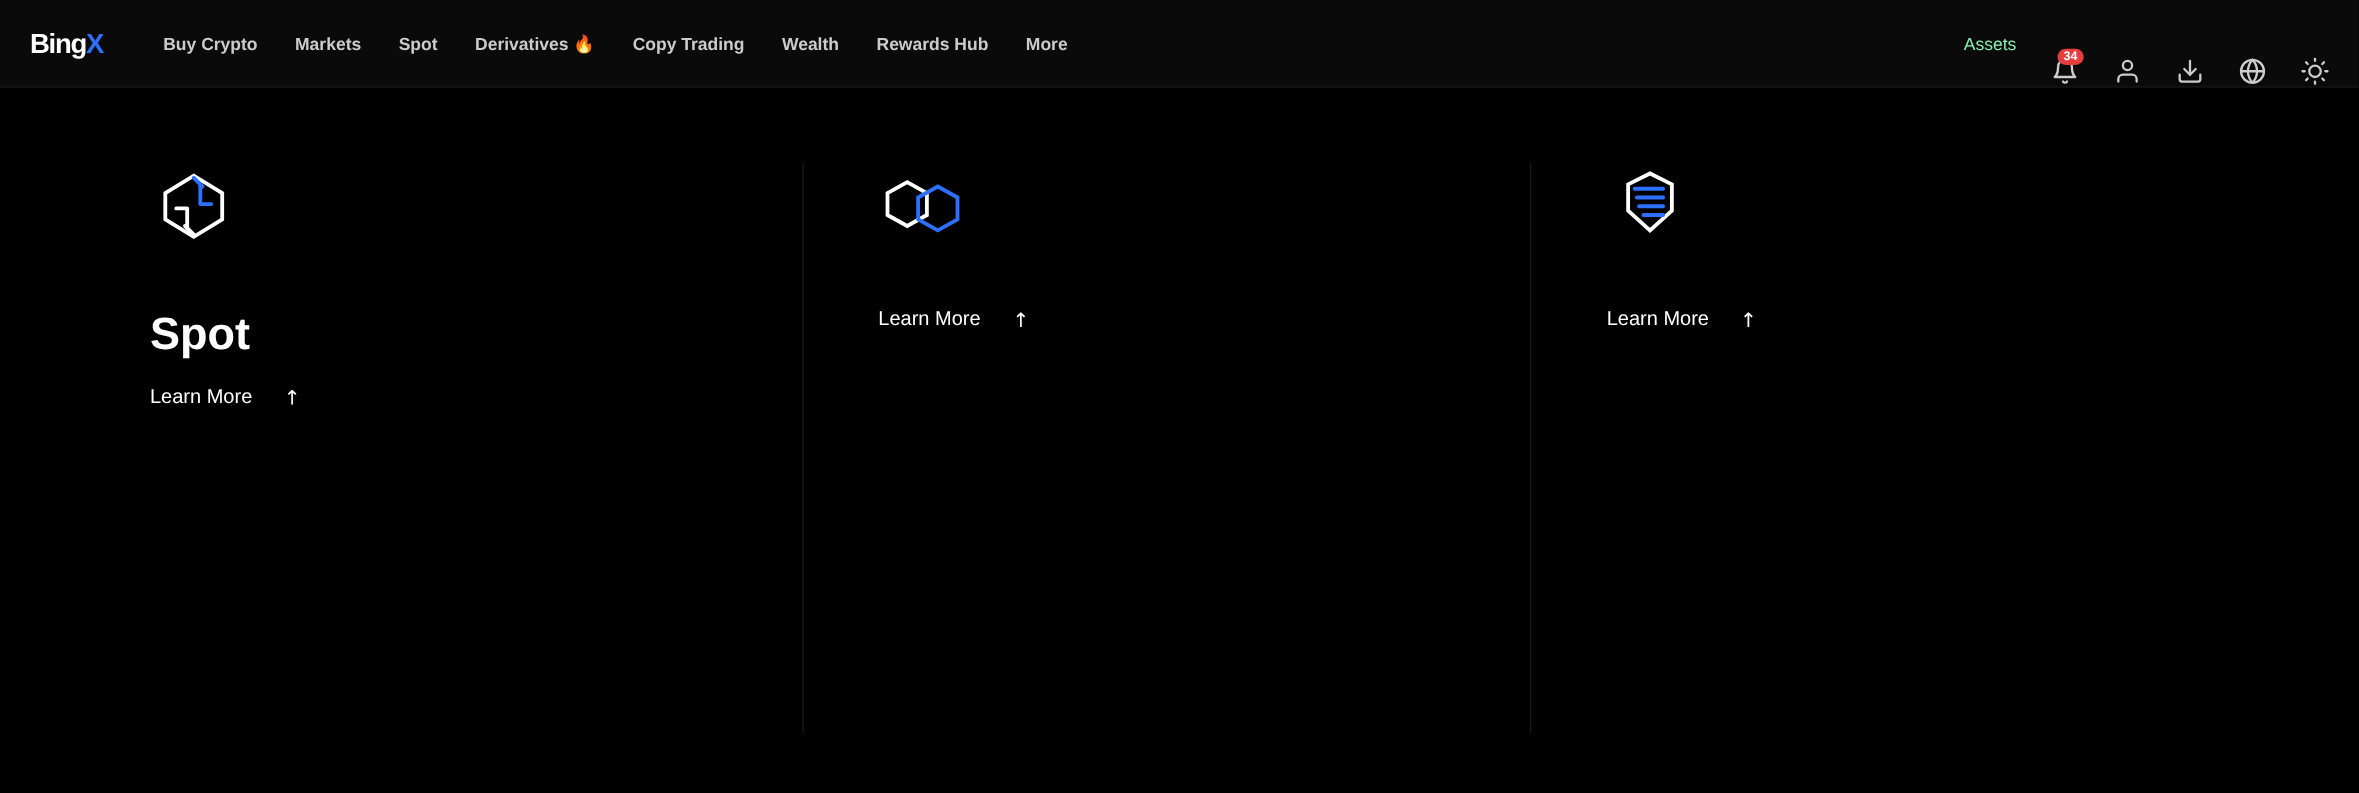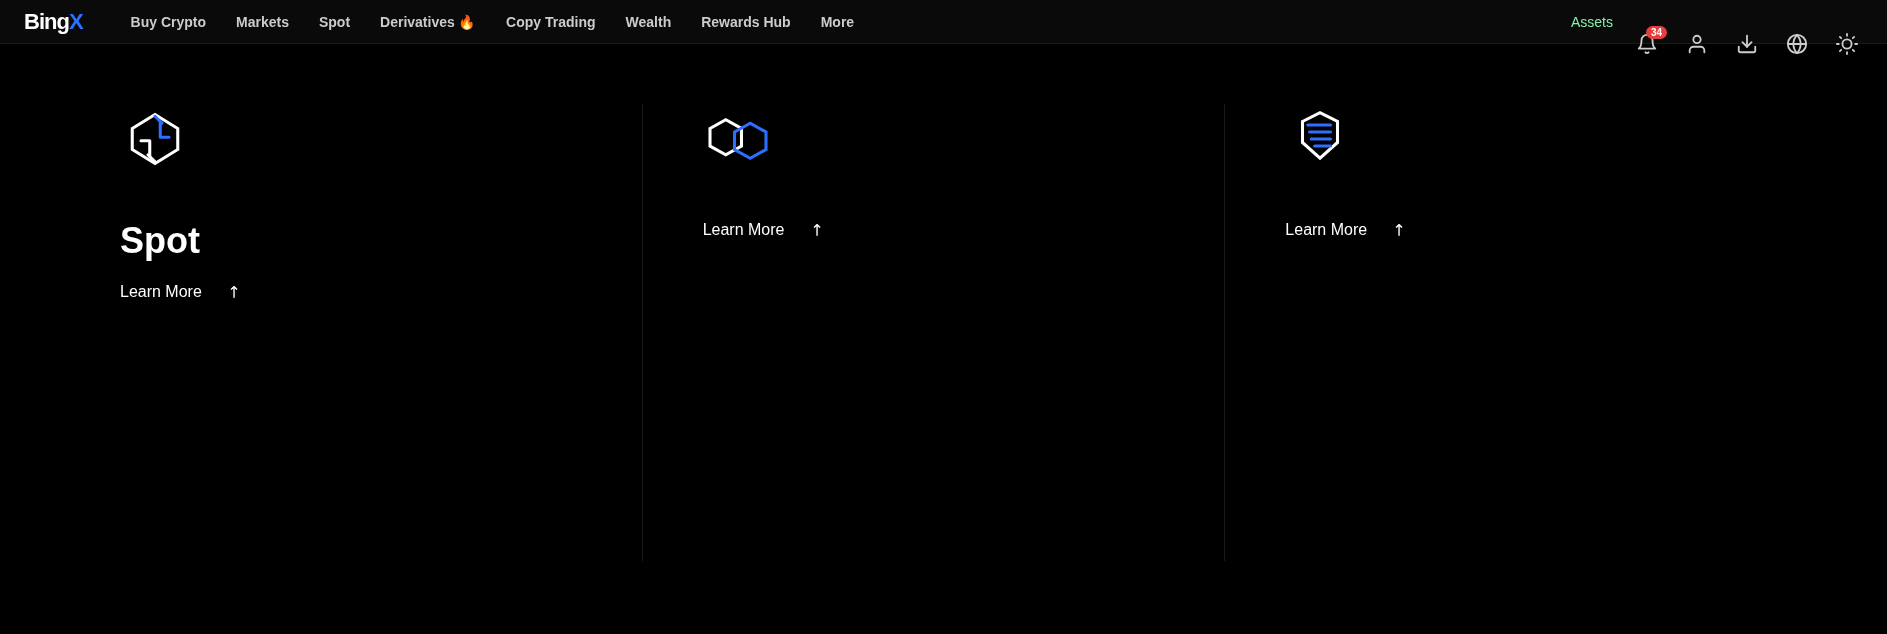--- a/index.html
+++ b/index.html
@@ -10,21 +10,21 @@
       width: 1887px;
       min-height: 634px;
       overflow-x: hidden;
     }
 
     
     nav {
       display: flex;
       align-items: center;
       background: #0a0a0a;
-      height: 44px;
+      height: 70px;
       padding: 0 24px;
       border-bottom: 1px solid #1a1a1a;
       position: relative;
     }
     .nav-logo {
       font-size: 22px;
       font-weight: 900;
       color: #fff;
       letter-spacing: -1px;
       margin-right: 36px;
@@ -62,21 +62,21 @@
       color: #86efac;
       font-size: 14px;
       cursor: pointer;
     }
     .nav-icon-btn {
       position: relative;
       cursor: pointer;
       color: #ccc;
       display: flex;
       align-items: center;
-      justify-content: center;
+      justify-content: flex-end;
       width: 32px;
       height: 32px;
       margin-top: 44px;
     }
     .nav-icon-btn svg { width: 22px; height: 22px; }
     .notif-badge {
       position: absolute;
       top: -2px;
       right: -4px;
       background: #e53e3e;

